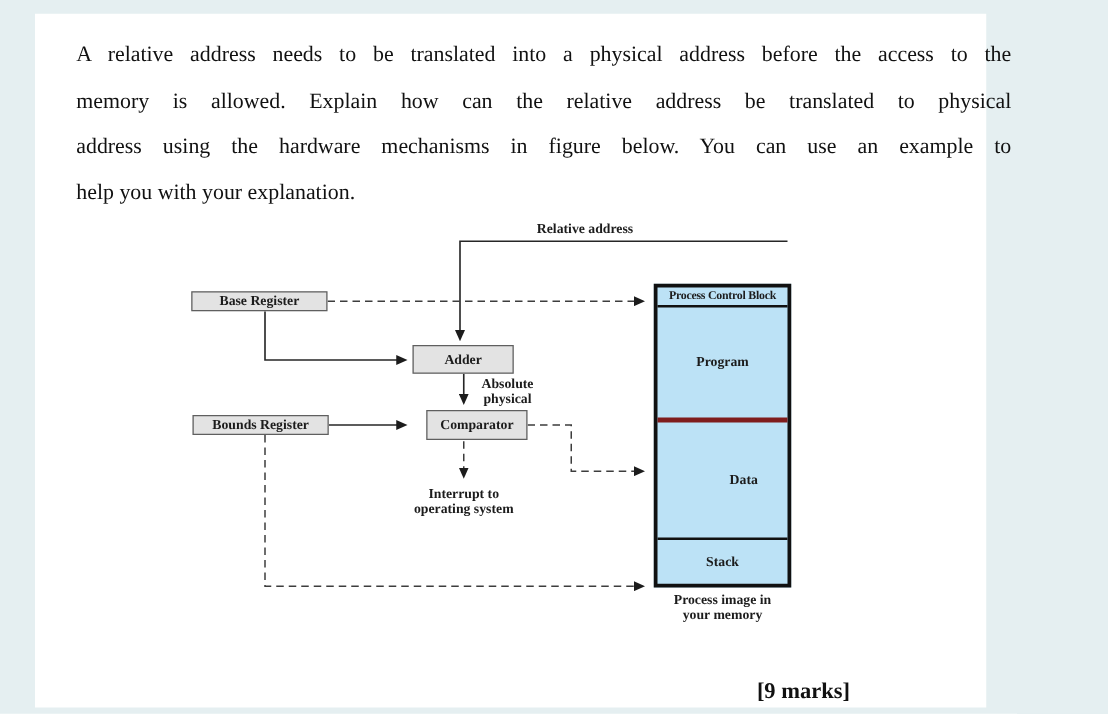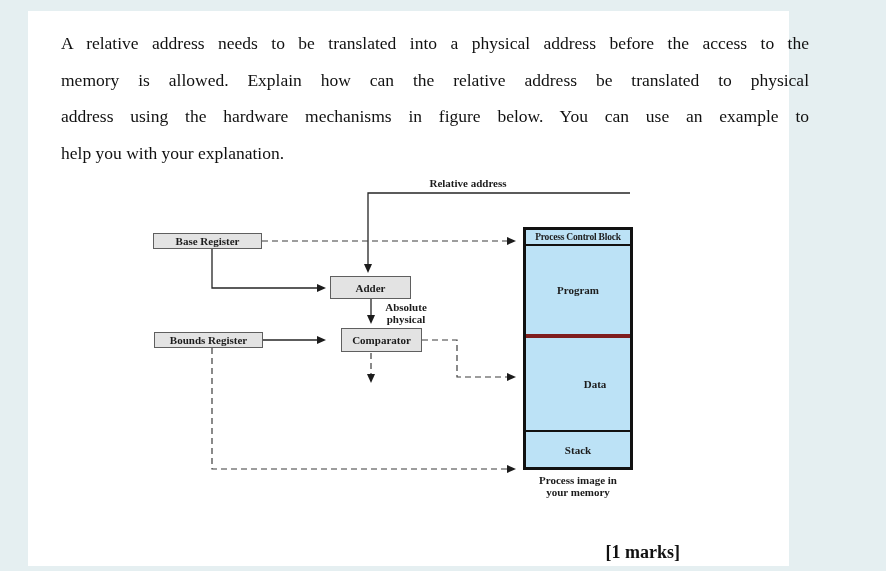--- a/index.html
+++ b/index.html
@@ -101,21 +101,21 @@
 <div id="screen">
   <div class="page">
 
     <div class="question">
       <div class="qline j">A relative address needs to be translated into a physical address before the access to the</div>
       <div class="qline j">memory is allowed. Explain how can the relative address be translated to physical</div>
       <div class="qline j">address using the hardware mechanisms in figure below. You can use an example to</div>
       <div class="qline">help you with your explanation.</div>
     </div>
 
-    <div class="marks">[1 marks]</div>
+    <div class="marks">[9 marks]</div>
   </div>
 
   <svg class="connectors" viewBox="0 0 886 571">
     <defs>
       <marker id="arr" markerWidth="9" markerHeight="8" refX="7" refY="4" orient="auto" markerUnits="userSpaceOnUse">
         <path d="M0,0 L9,4 L0,8 Z" fill="#1c1c1c"></path>
       </marker>
     </defs>
     <path class="sline" d="M630,193 L368,193 L368,271" marker-end="url(#arr)"></path>
     <path class="dline" d="M262,241 L514,241" marker-end="url(#arr)"></path>
@@ -135,20 +135,24 @@
 
   <div class="dlabel" style="left:380px; top:301px; width:52px;">
     <div>Absolute</div>
     <div>physical</div>
   </div>
 
   <div class="regbox" style="left:154px; top:332px; width:109px; height:16px;">Bounds Register</div>
 
   <div class="regbox" style="left:331px; top:328px; width:81px; height:24px;margin-left:10px;">Comparator</div>
 
+  <div class="dlabel" style="left:316px; top:389px; width:110px;">
+    <div>Interrupt to</div>
+    <div>operating system</div>
+  </div>
 
   <div class="memory">
     <div class="mem-header">Process Control Block</div>
     <div class="mem-section mem-program">Program</div>
     <div class="mem-section mem-data">Data</div>
     <div class="mem-section mem-stack">Stack</div>
   </div>
 
   <div class="dlabel" style="left:521px; top:474px; width:114px;">
     <div>Process image in</div>

